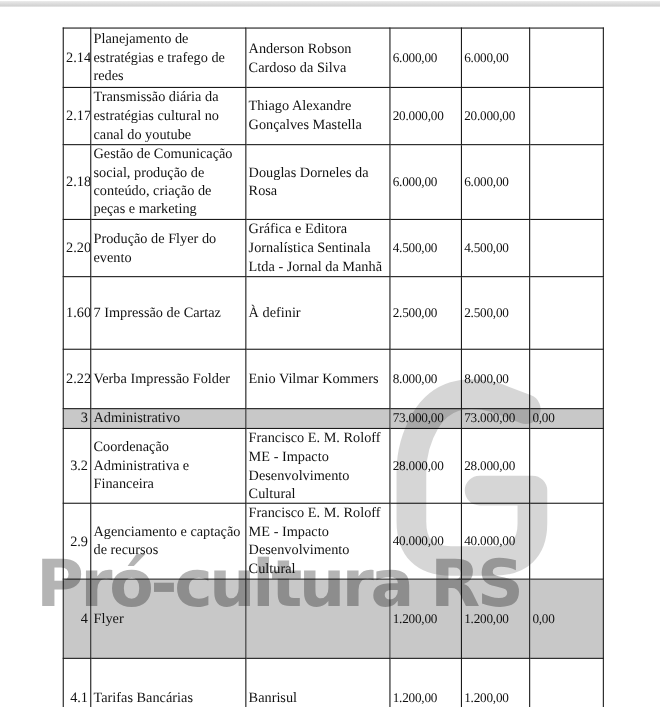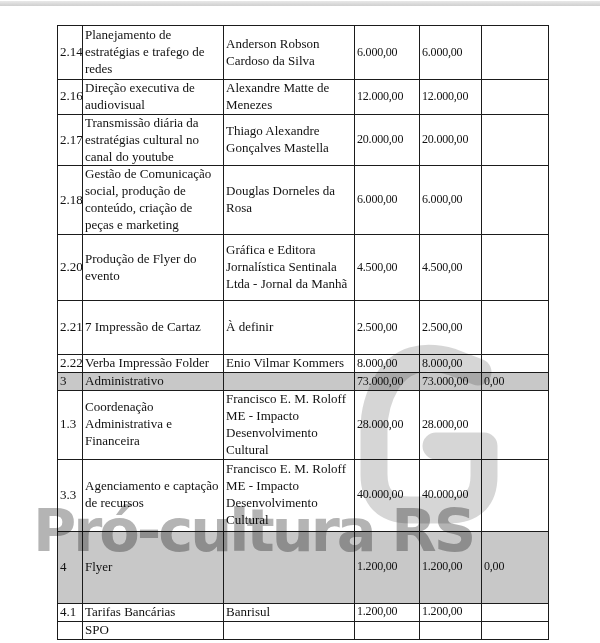--- a/index.html
+++ b/index.html
@@ -17,21 +17,21 @@
     border-collapse:collapse;table-layout:fixed;
     font-size:13px;color:#111;z-index:1;
   }
   table.budget td{
     border:1px solid #1b1b1b;
     padding:0 2px;
     vertical-align:middle;
     line-height:1.3;
     overflow:hidden;
   }
-  td.num{padding-left:2px;}
+  td.num{padding-left:2px;text-align:right;}
   td.val{
     text-align:left;padding-right:3px;
     white-space:nowrap;letter-spacing:-0.2px;font-size:12px;
   }
   tr.shaded td{background:#c8c8c8;}
   
   tbody tr:nth-child(1){height:54px}
   tbody tr:nth-child(2){height:33px}
   tbody tr:nth-child(3){height:33px}
   tbody tr:nth-child(4){height:47px}
@@ -73,28 +73,20 @@
   <tbody>
       <tr>
         <td class="num">2.14</td>
         <td>Planejamento de estratégias e trafego de redes</td>
         <td>Anderson Robson Cardoso da Silva</td>
         <td class="val">6.000,00</td>
         <td class="val">6.000,00</td>
         <td class="val"></td>
       </tr>
       <tr>
-        <td class="num">2.16</td>
-        <td>Direção executiva de audiovisual</td>
-        <td>Alexandre Matte de Menezes</td>
-        <td class="val">12.000,00</td>
-        <td class="val">12.000,00</td>
-        <td class="val"></td>
-      </tr>
-      <tr>
         <td class="num">2.17</td>
         <td>Transmissão diária da estratégias cultural no canal do youtube</td>
         <td>Thiago Alexandre Gonçalves Mastella</td>
         <td class="val">20.000,00</td>
         <td class="val">20.000,00</td>
         <td class="val"></td>
       </tr>
       <tr>
         <td class="num">2.18</td>
         <td>Gestão de Comunicação social, produção de conteúdo, criação de peças e marketing</td>
@@ -105,21 +97,21 @@
       </tr>
       <tr>
         <td class="num">2.20</td>
         <td>Produção de Flyer do evento</td>
         <td>Gráfica e Editora Jornalística Sentinala Ltda - Jornal da Manhã</td>
         <td class="val">4.500,00</td>
         <td class="val">4.500,00</td>
         <td class="val"></td>
       </tr>
       <tr>
-        <td class="num">2.21</td>
+        <td class="num">1.60</td>
         <td>7 Impressão de Cartaz</td>
         <td>À definir</td>
         <td class="val">2.500,00</td>
         <td class="val">2.500,00</td>
         <td class="val"></td>
       </tr>
       <tr>
         <td class="num">2.22</td>
         <td>Verba Impressão Folder</td>
         <td>Enio Vilmar Kommers</td>
@@ -129,29 +121,29 @@
       </tr>
       <tr class="shaded">
         <td class="num">3</td>
         <td>Administrativo</td>
         <td></td>
         <td class="val">73.000,00</td>
         <td class="val">73.000,00</td>
         <td class="val">0,00</td>
       </tr>
       <tr>
-        <td class="num">1.3</td>
+        <td class="num">3.2</td>
         <td>Coordenação Administrativa e Financeira</td>
         <td>Francisco E. M. Roloff ME - Impacto Desenvolvimento Cultural</td>
         <td class="val">28.000,00</td>
         <td class="val">28.000,00</td>
         <td class="val"></td>
       </tr>
       <tr>
-        <td class="num">3.3</td>
+        <td class="num">2.9</td>
         <td>Agenciamento e captação de recursos</td>
         <td>Francisco E. M. Roloff ME - Impacto Desenvolvimento Cultural</td>
         <td class="val">40.000,00</td>
         <td class="val">40.000,00</td>
         <td class="val"></td>
       </tr>
       <tr class="shaded">
         <td class="num">4</td>
         <td>Flyer</td>
         <td></td>

